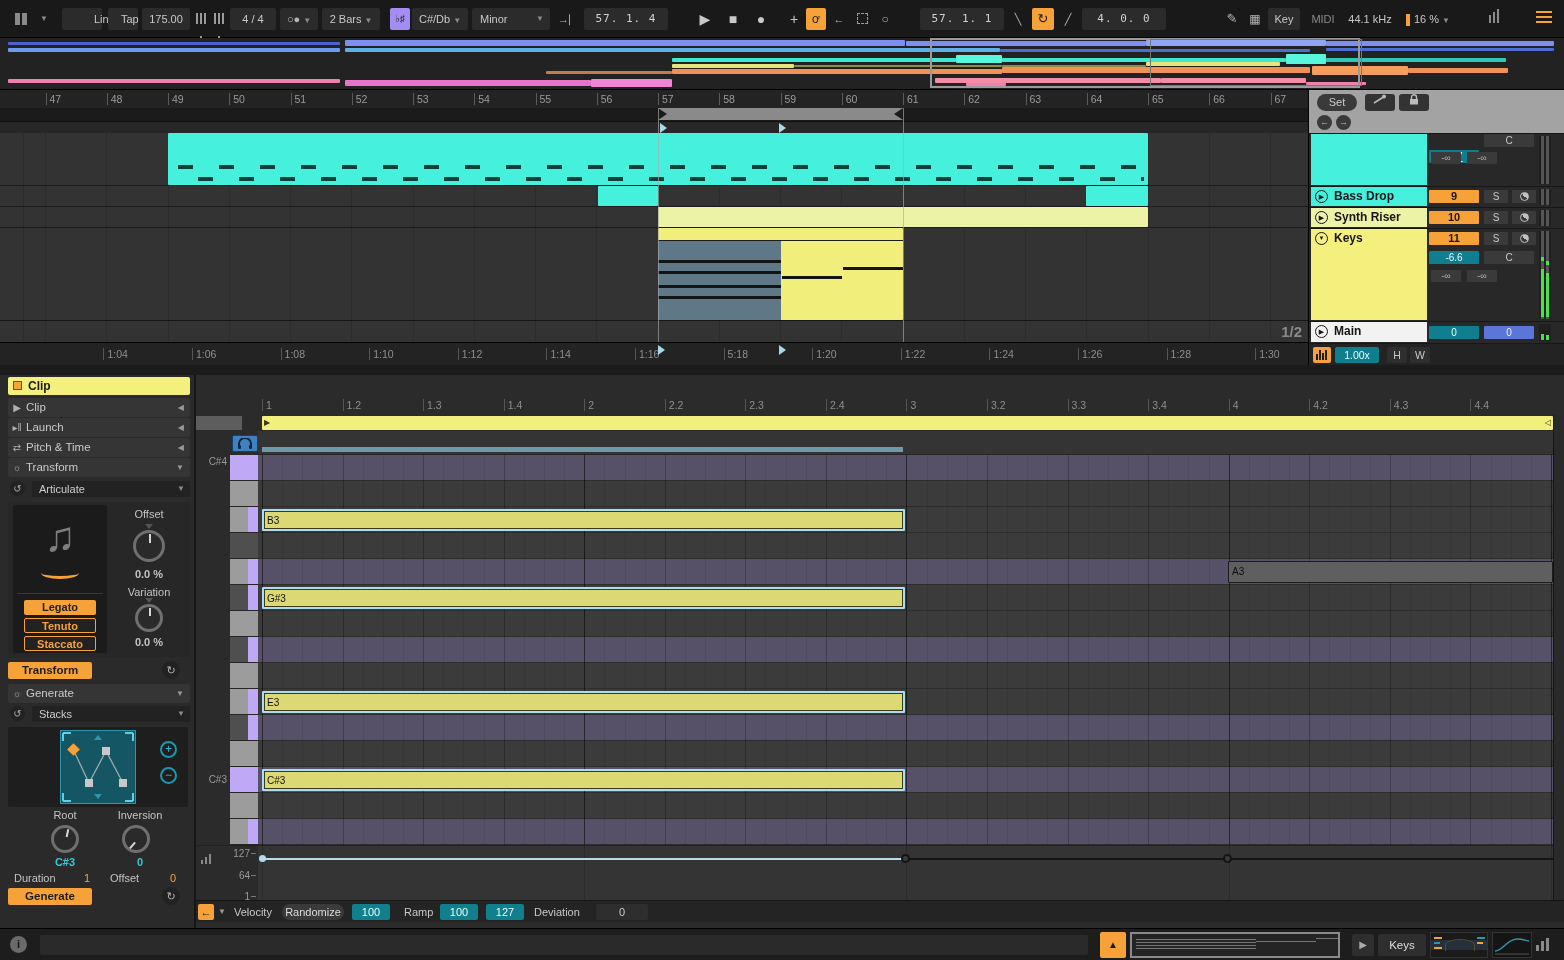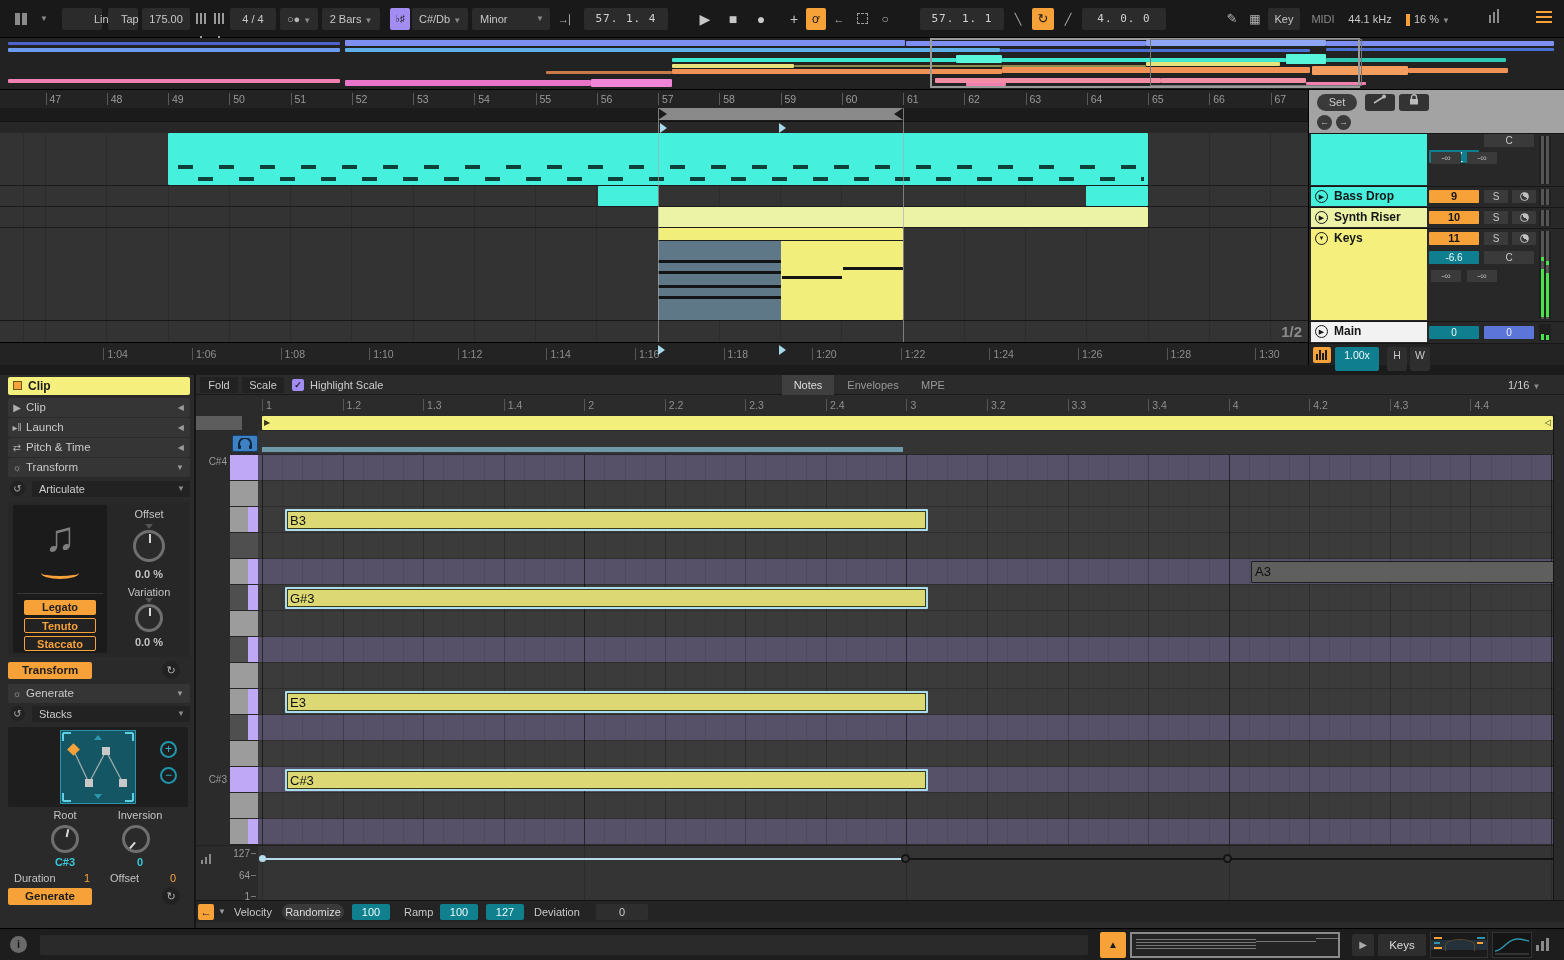--- a/index.html
+++ b/index.html
@@ -57,21 +57,21 @@
   .halfmoon{display:inline-block;width:9px;height:9px;border-radius:50%;border:1px solid #c0c0c0;background:linear-gradient(225deg,#c0c0c0 50%,transparent 50%);margin-top:2px;}
   .tealbox{position:absolute;width:50px;height:13px;background:#0f7e8e;color:#e8fbfb;font-size:10px;text-align:center;line-height:13px;border-radius:1px;}
   .panbox{position:absolute;width:50px;height:13px;background:#3a3a3a;color:#c8c8c8;font-size:10px;text-align:center;line-height:13px;border-radius:1px;}
   .sendbox{position:absolute;width:30px;height:12px;background:#3a3a3a;color:#b8b8b8;font-size:9px;text-align:center;line-height:12px;border-radius:1px;}
   .meterstrip{position:absolute;width:12px;background:#1f1f1f;}
   .meterstrip i{position:absolute;width:3px;background:#555;}
   .meterstrip i.g{background:#4be14b;}
   .bluebox{position:absolute;width:50px;height:13px;background:#5b76d8;color:#eaeefc;font-size:10px;text-align:center;line-height:13px;border-radius:1px;}
   .warpico{position:absolute;width:18px;height:16px;background:#f7a139;border-radius:2px;}
   .warpico i{position:absolute;bottom:3px;width:2px;background:#1d1d1d;}
-  .smallbox{position:absolute;height:24px;background:#2e2e2e;color:#c8c8c8;text-align:center;line-height:16px;border-radius:2px;font-size:10.5px;}
+  .smallbox{position:absolute;height:16px;background:#2e2e2e;color:#c8c8c8;text-align:center;line-height:16px;border-radius:2px;font-size:10.5px;}
   
   #sidepanel{position:absolute;left:0;top:375px;width:196px;height:553px;background:#2a2a2a;border-right:2px solid #161616;}
   #cliptab{position:absolute;left:8px;top:2px;width:182px;height:18px;background:#f5ef7d;border-radius:2px;color:#1a1a1a;font-weight:bold;font-size:12px;line-height:18px;}
   #cliptab .sq{display:inline-block;width:9px;height:9px;background:#f7a139;border:1px solid #6b5a14;margin:0 6px 0 5px;}
   .secrow{position:absolute;left:8px;width:182px;height:19px;background:#353535;border-radius:2px;color:#c9c9c9;font-size:11.5px;line-height:19px;}
   .secrow .sic{display:inline-block;width:18px;text-align:center;color:#b0b0b0;font-size:10px;}
   .secrow .arr{position:absolute;right:6px;top:0;font-size:8px;color:#999;}
   .presetrow{position:absolute;left:8px;width:182px;height:16px;}
   .cyc{position:absolute;left:2px;top:0;width:15px;height:15px;border-radius:50%;background:#222;color:#aaa;font-size:10px;line-height:15px;text-align:center;}
   .presel{position:absolute;left:24px;top:0;width:158px;height:16px;background:#222;border-radius:2px;color:#ccc;font-size:11px;line-height:16px;padding-left:7px;}
@@ -120,21 +120,21 @@
        repeating-linear-gradient(90deg,rgba(0,0,0,.18) 0 1px,transparent 1px 80.56px),
        repeating-linear-gradient(90deg,rgba(0,0,0,.08) 0 1px,transparent 1px 20.14px);
      background-position:4px 0;}
   .prrow{position:absolute;left:0;width:1295px;height:26px;border-bottom:1px solid #2e2e2e;}
   .prrow.dark{background:#3b3b3b;}
   .prrow.purple{background:#575069;}
   #keyscol{position:absolute;left:34px;top:80px;width:28px;height:390px;background:#2b2b2b;}
   .pkey{position:absolute;left:0;width:28px;height:26px;border-bottom:1px solid #262626;}
   #gutter{position:absolute;left:0;top:80px;width:34px;height:390px;background:#2b2b2b;}
   .gutlabel{position:absolute;right:3px;color:#9a9a9a;font-size:10px;}
-  .note{position:absolute;height:22px;border-radius:1px;font-size:13px;color:#111;line-height:20px;padding-left:3px;overflow:hidden;white-space:nowrap;margin-left:23px;}
+  .note{position:absolute;height:22px;border-radius:1px;font-size:10px;color:#111;line-height:20px;padding-left:3px;overflow:hidden;white-space:nowrap;}
   .note.sel{background:#dcd874;border:2px solid #aadeee;box-shadow:inset 0 0 0 1px #3a3a1a;}
   .note.gray{background:#5f5f5f;border:1px solid #1d1d1d;color:#0e0e0e;}
   #vellane{position:absolute;left:62px;top:470px;width:1295px;height:55px;background:#343434;border-top:1px solid #222;
     background-image:repeating-linear-gradient(90deg,rgba(0,0,0,.2) 0 1px,transparent 1px 322.25px);background-position:4px 0;}
   #velgutter{position:absolute;left:0;top:470px;width:62px;height:55px;background:#2b2b2b;border-top:1px solid #222;}
   .velticklabel{position:absolute;right:8px;color:#9a9a9a;font-size:10px;}
   .velticks{position:absolute;right:2px;width:5px;height:1px;background:#777;}
   .sigicon i{position:absolute;bottom:0;width:2px;background:#8a8a8a;}
   .velline{position:absolute;height:2px;}
   .veldot{position:absolute;width:7px;height:7px;border-radius:50%;background:#b5dcea;}
@@ -292,21 +292,21 @@
   <div class="tri" style="left:660px;top:123px;"></div>
   <div class="tri" style="left:779px;top:123px;"></div>
   <div id="timeruler">
       <div class="timelabel" style="left: 103.4px;">1:04</div>
       <div class="timelabel" style="left: 192px;">1:06</div>
       <div class="timelabel" style="left: 280.6px;">1:08</div>
       <div class="timelabel" style="left: 369.2px;">1:10</div>
       <div class="timelabel" style="left: 457.8px;">1:12</div>
       <div class="timelabel" style="left: 546.4px;">1:14</div>
       <div class="timelabel" style="left: 635px;">1:16</div>
-      <div class="timelabel" style="left: 723.6px;">1:18</div>
+      <div class="timelabel" style="left: 723.6px;">5:18</div>
       <div class="timelabel" style="left: 812.2px;">1:20</div>
       <div class="timelabel" style="left: 900.8px;">1:22</div>
       <div class="timelabel" style="left: 989.4px;">1:24</div>
       <div class="timelabel" style="left: 1078px;">1:26</div>
       <div class="timelabel" style="left: 1166.6px;">1:28</div>
       <div class="timelabel" style="left: 1255.2px;">1:30</div>
     </div>
   <div class="tri" style="left:658px;top:345px;"></div>
   <div class="tri" style="left:779px;top:345px;"></div>
   <div id="zoomhalf">1/2</div>
@@ -493,30 +493,20 @@
       <span style="position:absolute;left:6px;">Duration</span>
       <span class="orangeval" style="position:absolute;left:76px;">1</span>
       <span style="position:absolute;left:102px;">Offset</span>
       <span class="orangeval" style="position:absolute;left:162px;">0</span>
     </div>
     <div class="applybtn" style="top:513px;">Generate</div>
     <div class="refresh" style="left:162px;top:512px;">↻</div>
   </div>
 
   <div id="clipview">
-    <div id="prtoolbar">
-      <div class="prbtn" style="left:4px;width:38px;">Fold</div>
-      <div class="prbtn" style="left:46px;width:42px;">Scale</div>
-      <div class="cb" style="left:96px;">✓</div>
-      <div style="position:absolute;left:114px;top:0;height:20px;line-height:20px;color:#ccc;">Highlight Scale</div>
-      <div class="tab active" style="left:586px;width:52px;">Notes</div>
-      <div class="tab" style="left:642px;width:70px;">Envelopes</div>
-      <div class="tab" style="left:716px;width:42px;">MPE</div>
-      <div style="position:absolute;left:1312px;top:0;height:20px;line-height: 20px;color:#ccc;"><span>1/16</span><span class="caret">▼</span></div>
-    </div>
     <div id="prruler">
         <div class="prlabel" style="left: 66px;">1</div>
         <div class="prlabel" style="left: 146.56px;">1.2</div>
         <div class="prlabel" style="left: 227.12px;">1.3</div>
         <div class="prlabel" style="left: 307.68px;">1.4</div>
         <div class="prlabel" style="left: 388.24px;">2</div>
         <div class="prlabel" style="left: 468.8px;">2.2</div>
         <div class="prlabel" style="left: 549.36px;">2.3</div>
         <div class="prlabel" style="left: 629.92px;">2.4</div>
         <div class="prlabel" style="left: 710.48px;">3</div>

